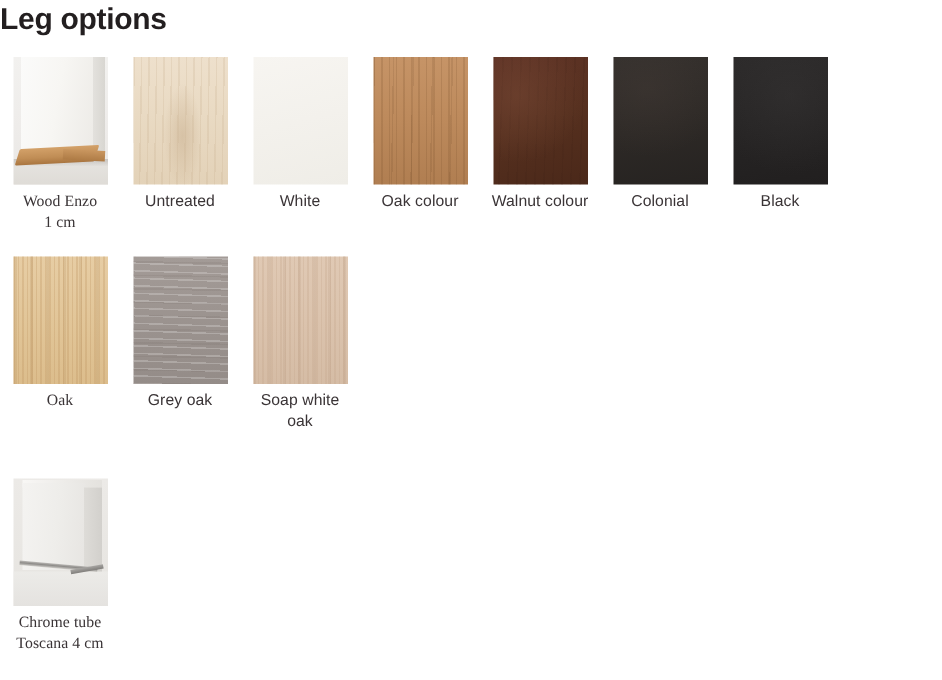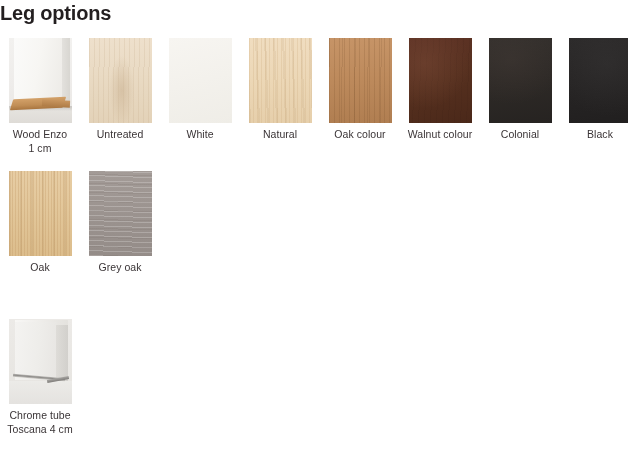--- a/index.html
+++ b/index.html
@@ -41,21 +41,21 @@
   #row-1 { top: 38px; }
   #row-2 { top: 171px; }
   #row-3 { top: 319px; align-items: center; }
 
   .swatch-cell {
     width: 80px;
     display: flex;
     flex-direction: column;
     align-items: center;
   }
-  .swatch-cell.first-cell { width: 80px; }
+  .swatch-cell.first-cell { width: 80px; font-family: Liberation Serif, serif; }
 
   .swatch {
     width: 63px;
     height: 85px;
     position: relative;
     overflow: hidden;
     flex: 0 0 auto;
   }
   .swatch-label {
     margin-top: 5px;
@@ -281,24 +281,20 @@
       </div>
       <div class="swatch-cell">
         <div class="swatch sw-untreated"></div>
         <div class="swatch-label"><span>Untreated</span></div>
       </div>
       <div class="swatch-cell">
         <div class="swatch sw-white"></div>
         <div class="swatch-label"><span>White</span></div>
       </div>
       <div class="swatch-cell">
-        <div class="swatch sw-natural"></div>
-        <div class="swatch-label"><span>Natural</span></div>
-      </div>
-      <div class="swatch-cell">
         <div class="swatch sw-oakcolour"></div>
         <div class="swatch-label"><span>Oak colour</span></div>
       </div>
       <div class="swatch-cell">
         <div class="swatch sw-walnut"></div>
         <div class="swatch-label"><span>Walnut colour</span></div>
       </div>
       <div class="swatch-cell">
         <div class="swatch sw-colonial"></div>
         <div class="swatch-label"><span>Colonial</span></div>
@@ -309,20 +305,24 @@
       </div>
     </div>
   <div class="swatch-row" id="row-2">
       <div class="swatch-cell first-cell">
         <div class="swatch sw-oak"></div>
         <div class="swatch-label"><span>Oak</span></div>
       </div>
       <div class="swatch-cell">
         <div class="swatch sw-greyoak"></div>
         <div class="swatch-label"><span>Grey oak</span></div>
+      </div>
+      <div class="swatch-cell">
+        <div class="swatch sw-soapwhiteoak"></div>
+        <div class="swatch-label"><span>Soap white</span><br><span>oak</span></div>
       </div>
     </div>
   <div class="swatch-row" id="row-3">
       <div class="swatch-cell first-cell">
         <div class="swatch photo-chrome">
           <div class="floor"></div>
           <div class="cab-top"></div>
           <div class="cab-face"></div>
           <div class="cab-side"></div>
           <div class="chrome-bar"></div>

